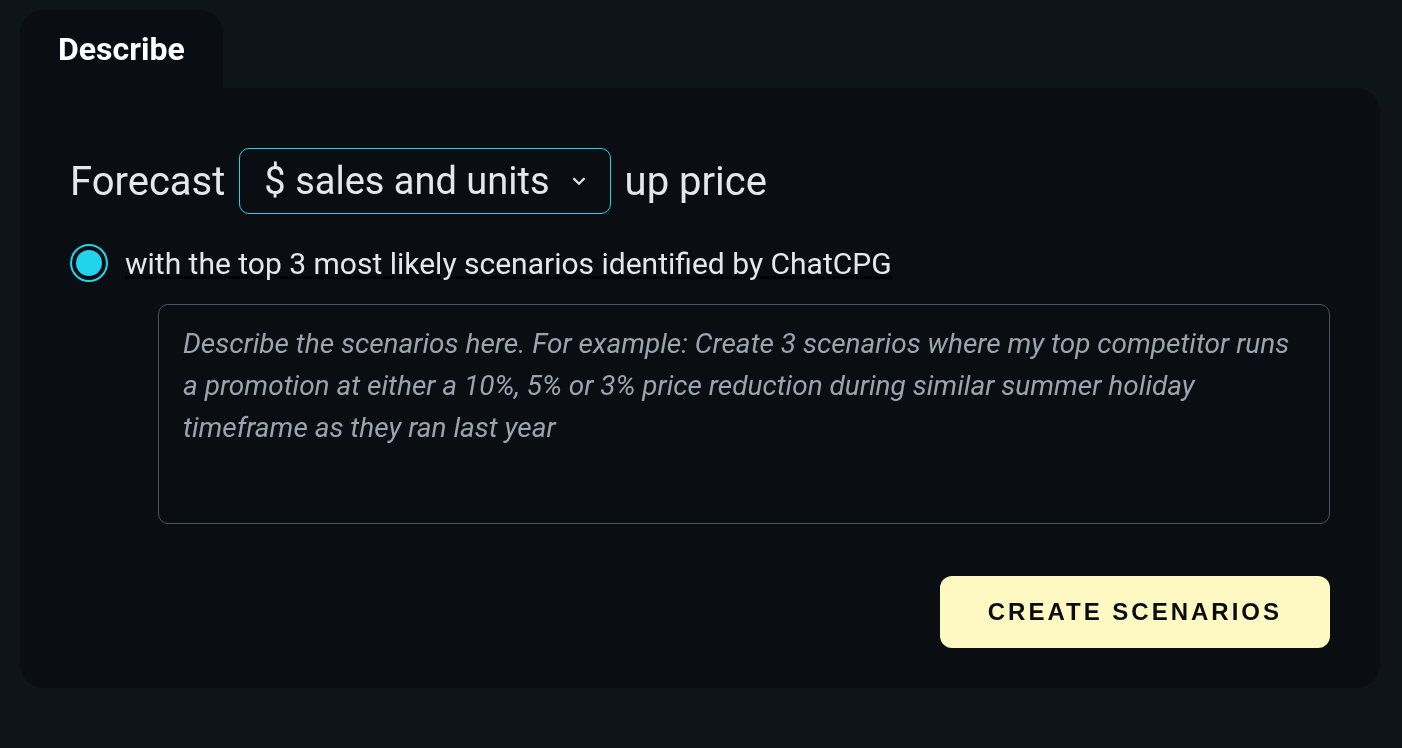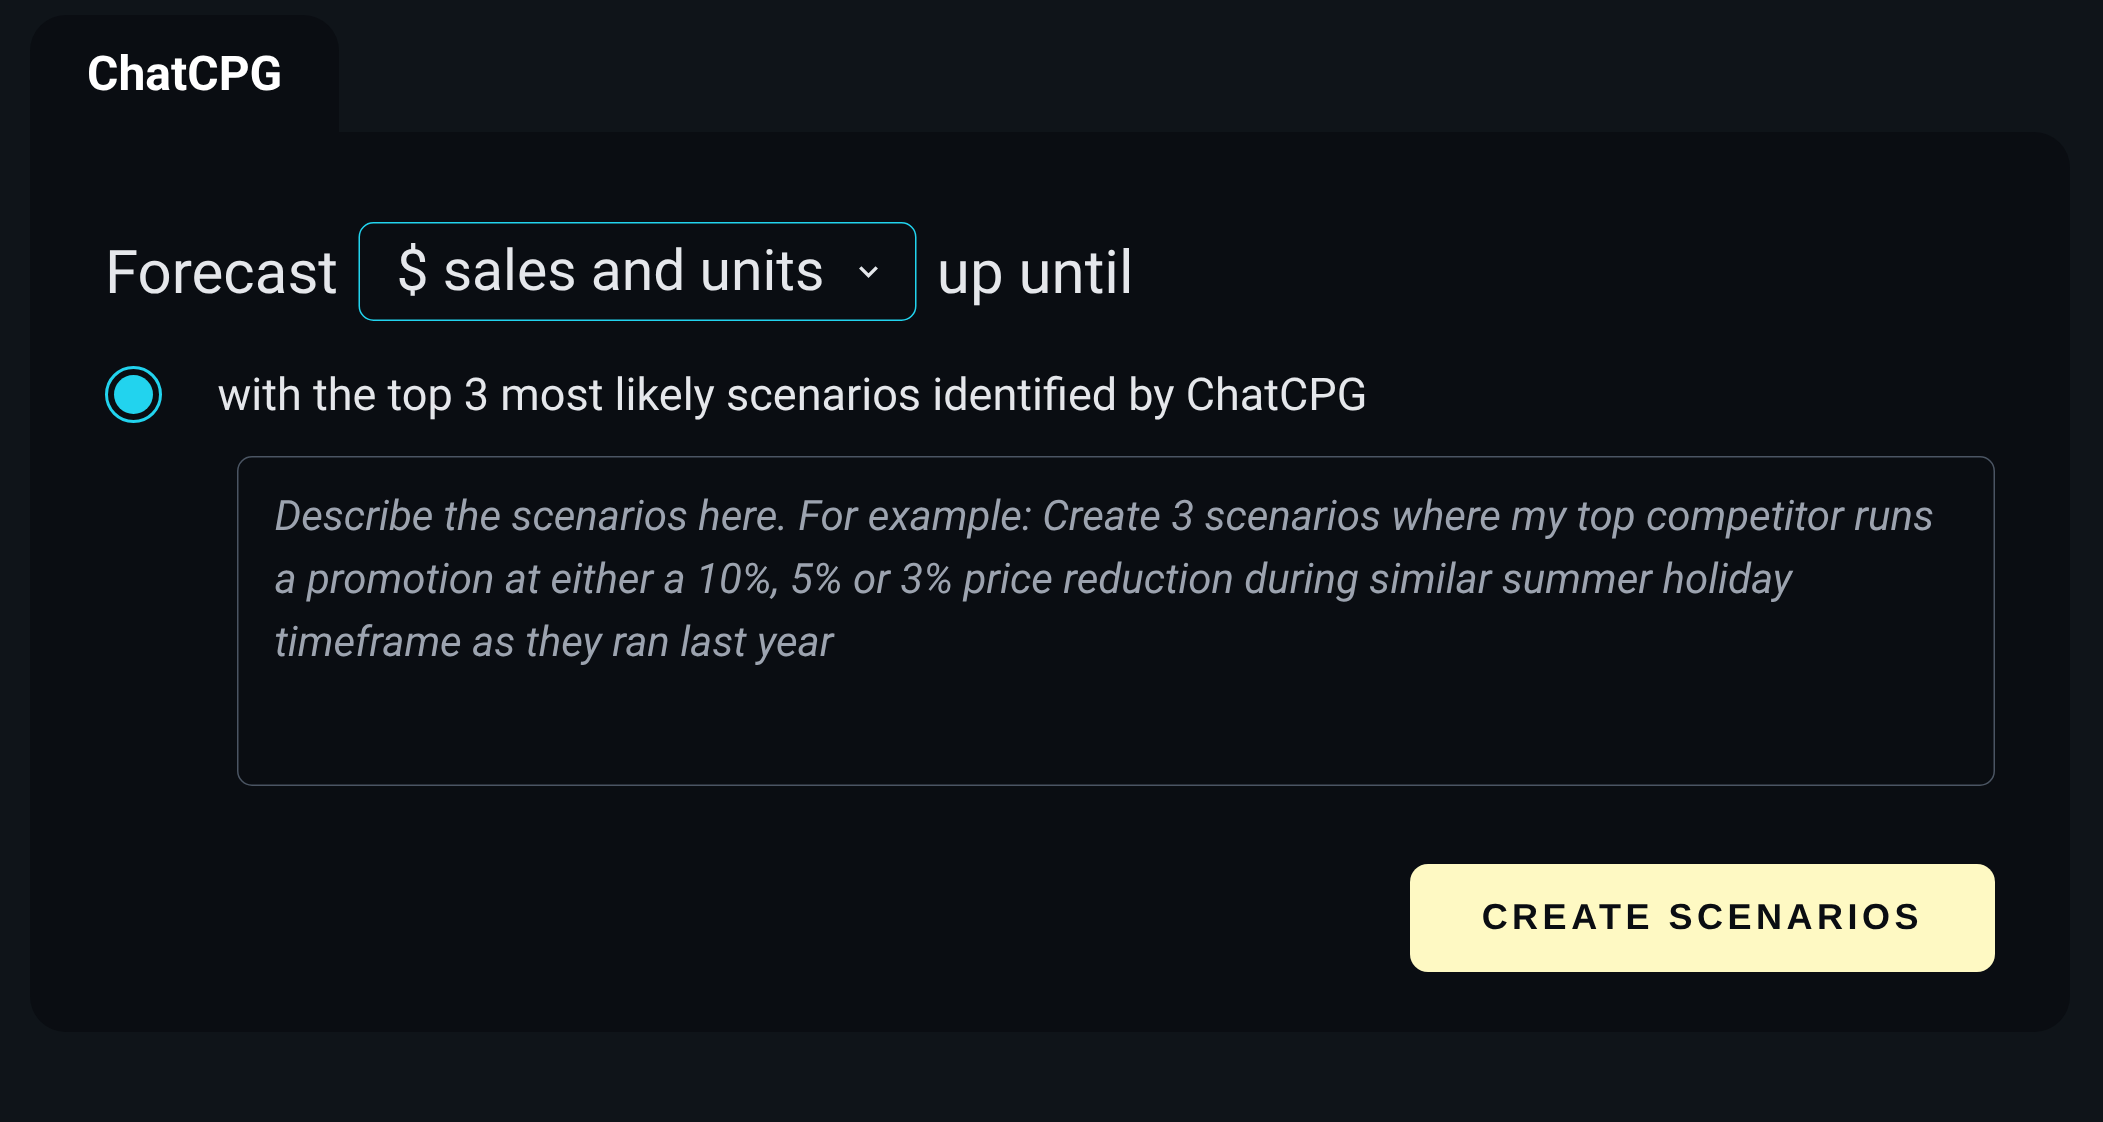--- a/index.html
+++ b/index.html
@@ -95,22 +95,23 @@
       width: 100%;
       height: 100%;
       stroke: #e5e7eb;
       stroke-width: 2.5;
       fill: none;
     }
 
     .radio-row {
       display: flex;
       align-items: center;
-      gap: 37px;
+      gap: 17px;
       margin-bottom: 16px;
+      text-decoration: underline;
     }
 
     .radio {
       width: 38px;
       height: 38px;
       border-radius: 50%;
       border: 2px solid #4b5563;
       cursor: pointer;
       display: flex;
       align-items: center;
@@ -178,38 +179,38 @@
       letter-spacing: 3px;
       cursor: pointer;
       text-transform: uppercase;
     }
   </style>
 </head>
 <body>
 
 <div class="panel-wrapper">
   <div class="tab">
-    <span>ChatCPG</span>
+    <span>Describe</span>
   </div>
 
   <div class="panel">
 
     <div class="forecast-row">
       <span class="forecast-label">Forecast</span>
 
       <div class="dropdown dropdown-sales">
         <span class="dropdown-text">$ sales and units</span>
         <span class="chevron">
           <svg viewBox="0 0 24 24">
               <polyline points="6 9 12 15 18 9"></polyline>
             </svg>
         </span>
       </div>
 
-      <span class="up-until-label">up until</span>
+      <span class="up-until-label">up price</span>
 
     </div>
 
     <div class="radio-row">
       <div class="radio selected"></div>
       <span class="radio-label">with the top 3 most likely scenarios identified by ChatCPG</span>
     </div>
 
 
     <div class="textarea-wrapper">

